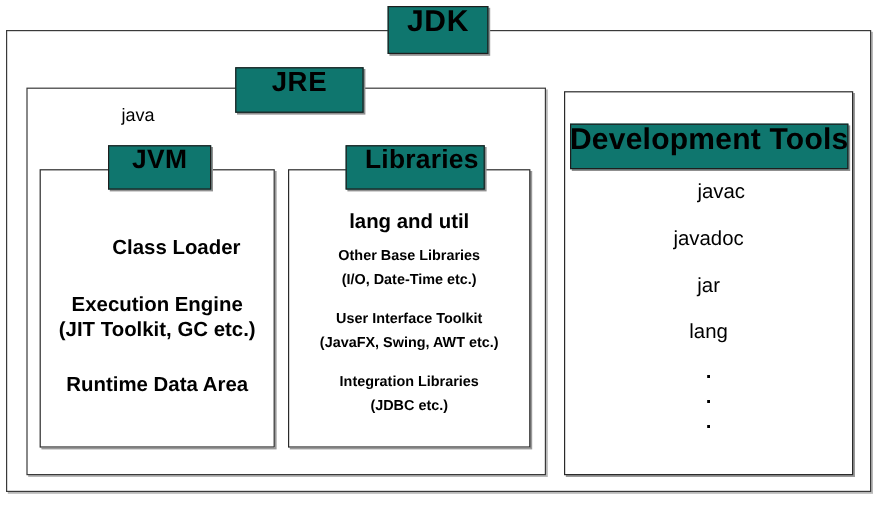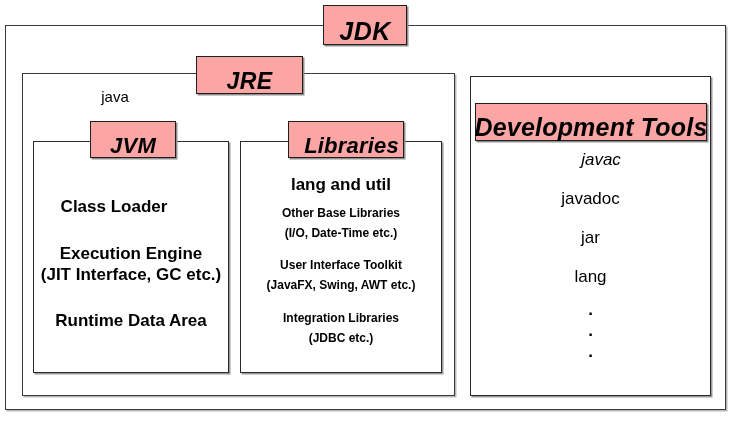--- a/index.html
+++ b/index.html
@@ -30,29 +30,28 @@
     box-shadow: 1.5px 1.5px 0 0 #b9b9b9;
   }
   .frame-inner {
     border: 1.5px solid #2a2a2a;
     background: transparent;
     box-shadow: 1.5px 1.5px 0 0 #9a9a9a;
   }
 
   
   .titlebox {
-    background: #fca5a5;
+    background: #0f766e;
     border: 1.5px solid #1e1e1e;
     box-shadow: 1.5px 1.5px 0 0 #8f8f8f;
     display: flex;
-    align-items: flex-end;
+    align-items: flex-start;
     justify-content: center;
     z-index: 5;
     white-space: nowrap;
-    font-style: italic;
   }
   .titlebox span { display: block; line-height: 1; }
 
   .t-jdk   { font-size: 25px; font-weight: 600; letter-spacing: .5px; }
   .t-jre   { font-size: 23px; font-weight: 600; letter-spacing: .5px; }
   .t-jvm   { font-size: 22px; font-weight: 600; letter-spacing: .3px; }
   .t-lib   { font-size: 22px; font-weight: 600; letter-spacing: .2px; }
   .t-dev   { font-size: 25px; font-weight: 600; letter-spacing: .2px; }
 
   
@@ -86,25 +85,25 @@
   </div>
 
   <div class="txt txt-sm" style="left:85px; top:88px; width:60px; text-align:center;">java</div>
 
   <div class="abs frame-inner" style="left:33px; top:141px; width:196px; height:232px;"></div>
 
   <div class="abs titlebox" style="left:90px; top:121px; width:86px; height:37px;">
     <span class="t-jvm">JVM</span>
   </div>
 
-  <div class="txt txt-lg" style="left:16px; top:197px; width:196px;">Class Loader</div>
+  <div class="txt txt-lg" style="left:35px; top:197px; width:196px;padding-left:14px;">Class Loader</div>
 
   <div class="txt txt-lg" style="left:33px; top:244px; width:196px;">Execution Engine</div>
 
-  <div class="txt txt-lg" style="left:28px; top:265px; width:206px;">(JIT Interface, GC etc.)</div>
+  <div class="txt txt-lg" style="left:28px; top:265px; width:206px;">(JIT Toolkit, GC etc.)</div>
 
   <div class="txt txt-lg" style="left:33px; top:311px; width:196px;">Runtime Data Area</div>
 
   <div class="abs frame-inner" style="left:240px; top:141px; width:202px; height:232px;"></div>
 
   <div class="abs titlebox" style="left:288px; top:121px; width:116px; height:37px;padding-left:11px;">
     <span class="t-lib">Libraries</span>
   </div>
 
   <div class="txt txt-lg" style="left:240px; top:175px; width:202px;">lang and util</div>
@@ -122,21 +121,21 @@
   <div class="txt txt-md" style="left:240px; top:331px; width:202px;">(JDBC etc.)</div>
 
   <div class="abs frame-inner" style="left:470px; top:76px; width:241px; height:320px;"></div>
 
   <div class="abs titlebox" style="left:475px; top:55px; width:232px; height:38px;margin-top:48px;">
     <span class="t-dev">Development Tools</span>
   </div>
 
   <div class="txt txt-tool" style="left:470px; top:112px; width:241px;">java</div>
 
-  <div class="txt txt-tool" style="left:470px; top:150px; width:262px;font-style:italic;">javac</div>
+  <div class="txt txt-tool" style="left:470px; top:150px; width:262px;">javac</div>
 
   <div class="txt txt-tool" style="left:470px; top:189px; width:241px;">javadoc</div>
 
   <div class="txt txt-tool" style="left:470px; top:228px; width:241px;">jar</div>
 
   <div class="txt txt-tool" style="left:470px; top:267px; width:241px;">lang</div>
 
   <div class="txt txt-dot" style="left:470px; top:300px; width:241px;">.</div>
 
   <div class="txt txt-dot" style="left:470px; top:321px; width:241px;">.</div>

